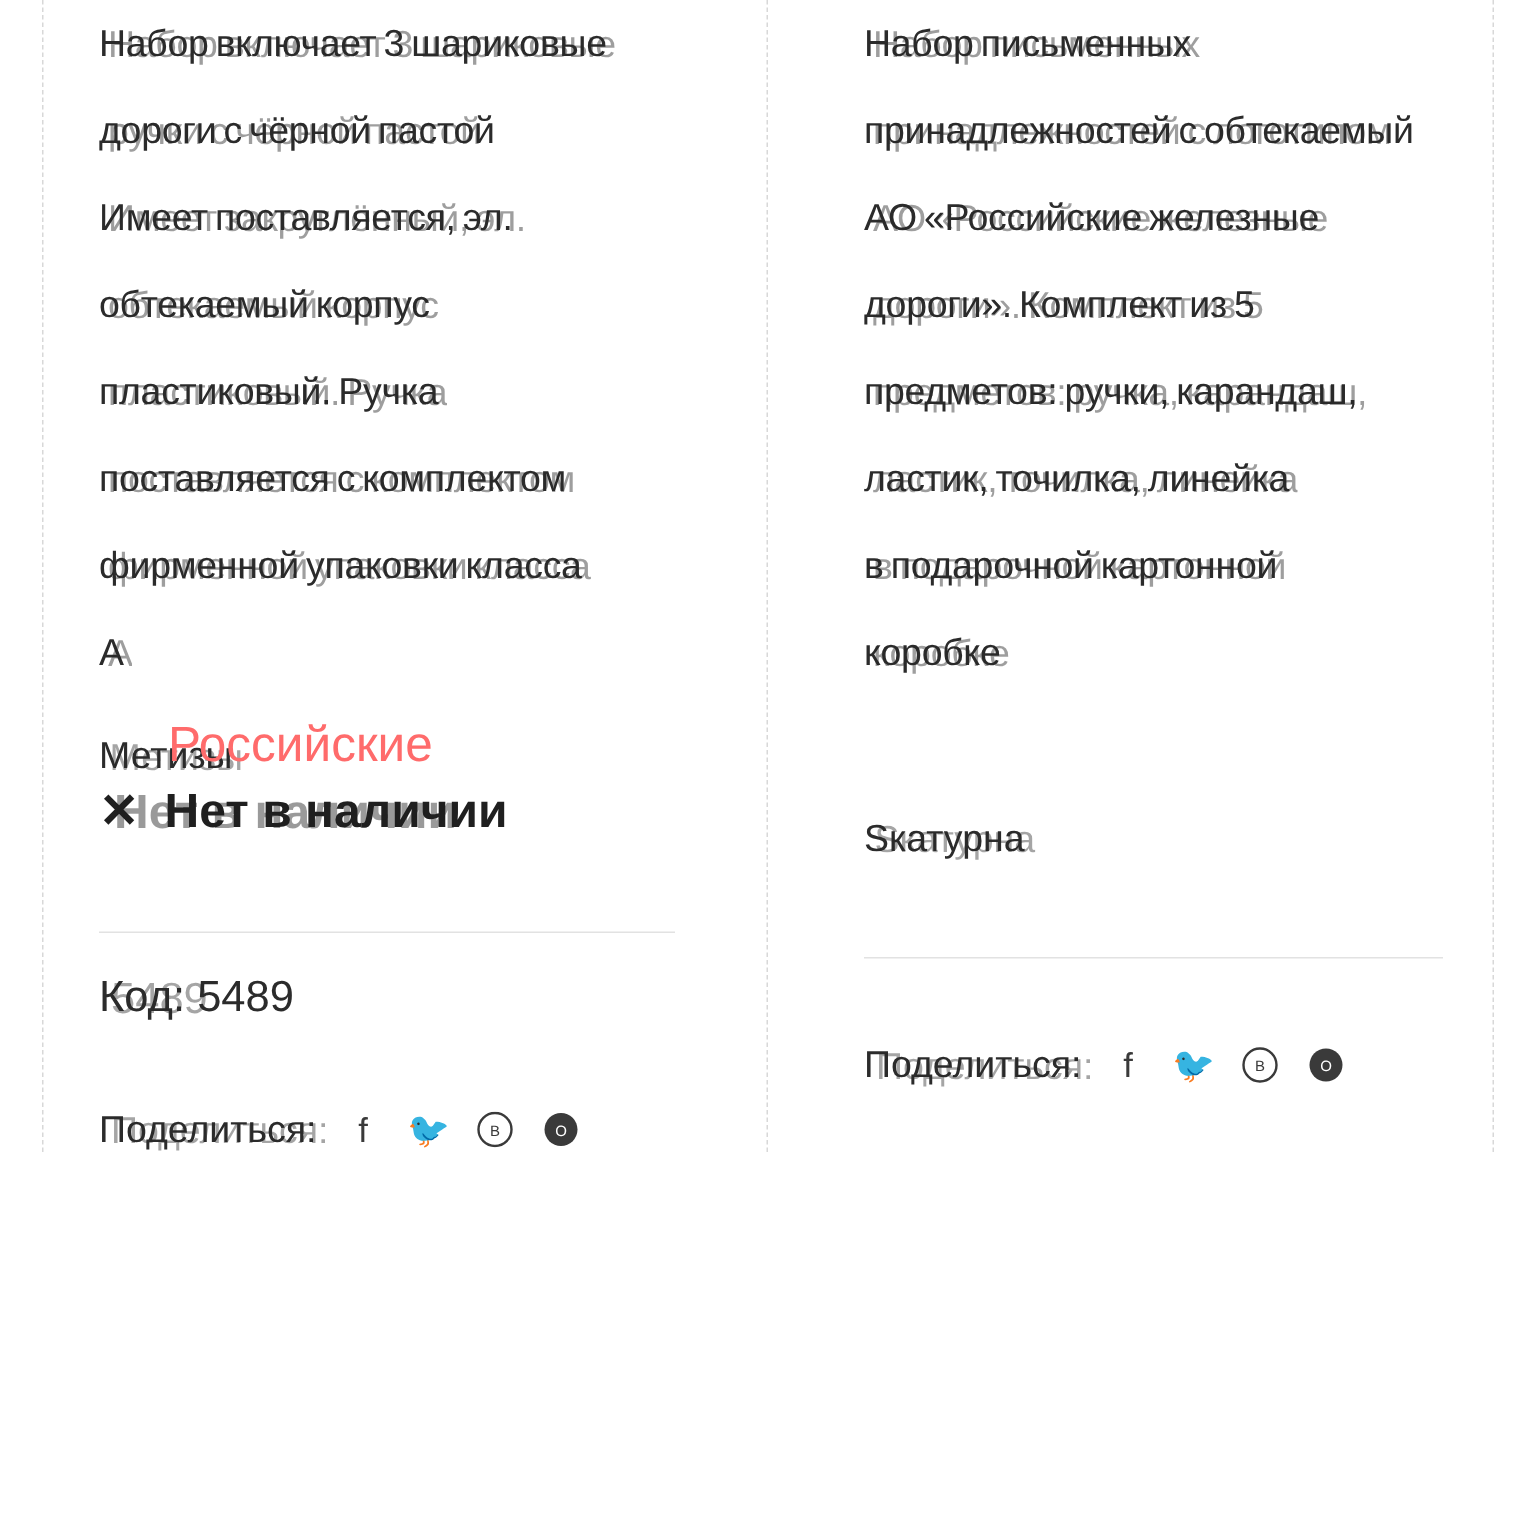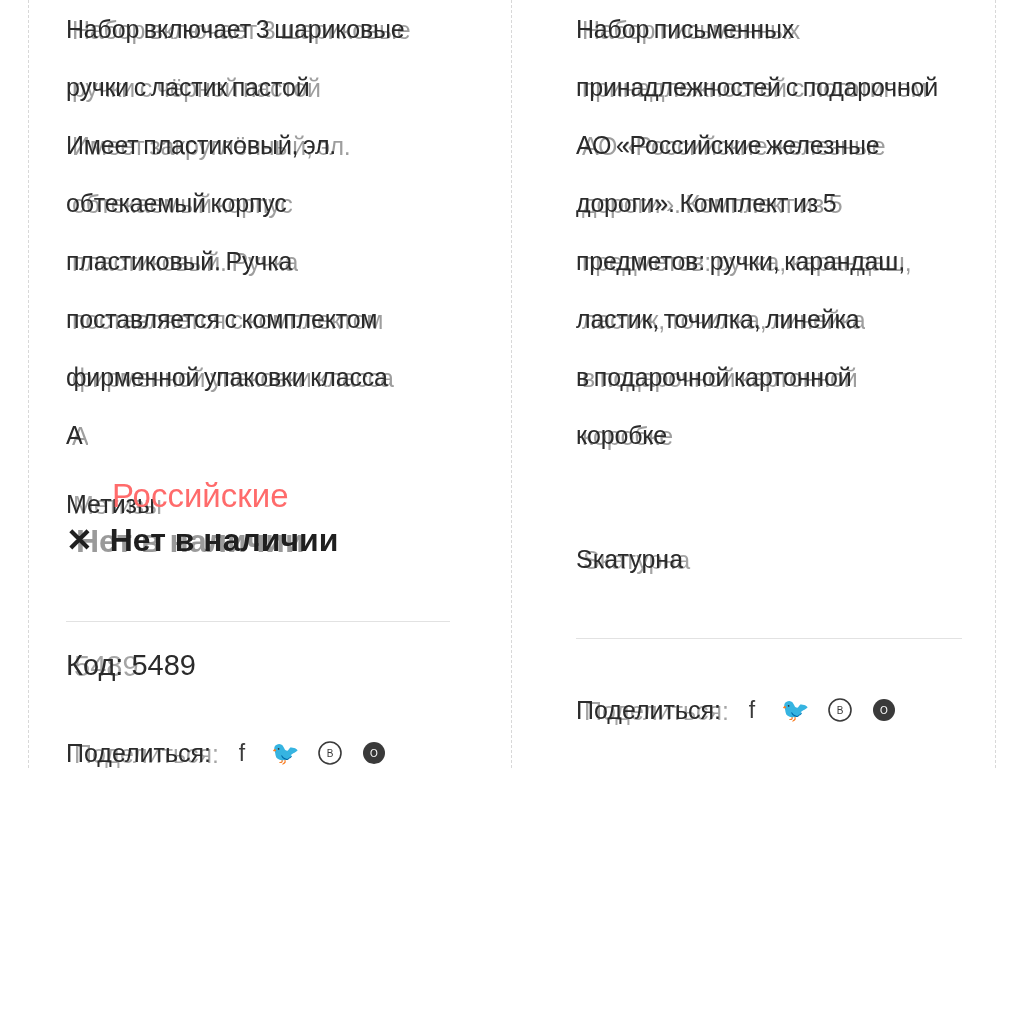--- a/index.html
+++ b/index.html
@@ -195,22 +195,22 @@
 <div class="page">
 
   <div class="v-divider left"></div>
   <div class="v-divider center"></div>
   <div class="v-divider right"></div>
 
   <div class="column left">
 
     <div class="desc">
       <span class="ghost" data-ghost="Набор включает 3 шариковые">Набор включает 3 шариковые</span>
-      <span class="ghost" data-ghost="ручки с чёрной пастой">ручки с ластик пастой</span>
-      <span class="ghost" data-ghost="Имеет закруглённый, эл.">Имеет пластиковый, эл.</span>
+      <span class="ghost" data-ghost="ручки с чёрной пастой">дороги с чёрной пастой</span>
+      <span class="ghost" data-ghost="Имеет закруглённый, эл.">Имеет поставляется, эл.</span>
       <span class="ghost" data-ghost="обтекаемый корпус">обтекаемый корпус</span>
       <span class="ghost" data-ghost="пластиковый. Ручка">пластиковый. Ручка</span>
       <span class="ghost" data-ghost="поставляется с комплектом">поставляется с комплектом</span>
       <span class="ghost" data-ghost="фирменной упаковки класса">фирменной упаковки класса</span>
       <span class="ghost" data-ghost="А">А</span>
     </div>
 
     <div class="gap-lg"></div>
 
     <div class="label-row">
@@ -254,21 +254,21 @@
           </svg>
         </span>
       </span>
     </div>
   </div>
 
   <div class="column right">
 
     <div class="desc">
       <span class="ghost" data-ghost="Набор письменных">Набор письменных</span>
-      <span class="ghost" data-ghost="принадлежностей с логотипом">принадлежностей с подарочной</span>
+      <span class="ghost" data-ghost="принадлежностей с логотипом">принадлежностей с обтекаемый</span>
       <span class="ghost" data-ghost="АО «Российские железные">АО «Российские железные</span>
       <span class="ghost" data-ghost="дороги». Комплект из 5">дороги». Комплект из 5</span>
       <span class="ghost" data-ghost="предметов: ручка, карандаш,">предметов: ручки, карандаш,</span>
       <span class="ghost" data-ghost="ластик, точилка, линейка">ластик, точилка, линейка</span>
       <span class="ghost" data-ghost="в подарочной картонной">в подарочной картонной</span>
       <span class="ghost" data-ghost="коробке">коробке</span>
     </div>
 
     <div class="gap-lg"></div>
 

